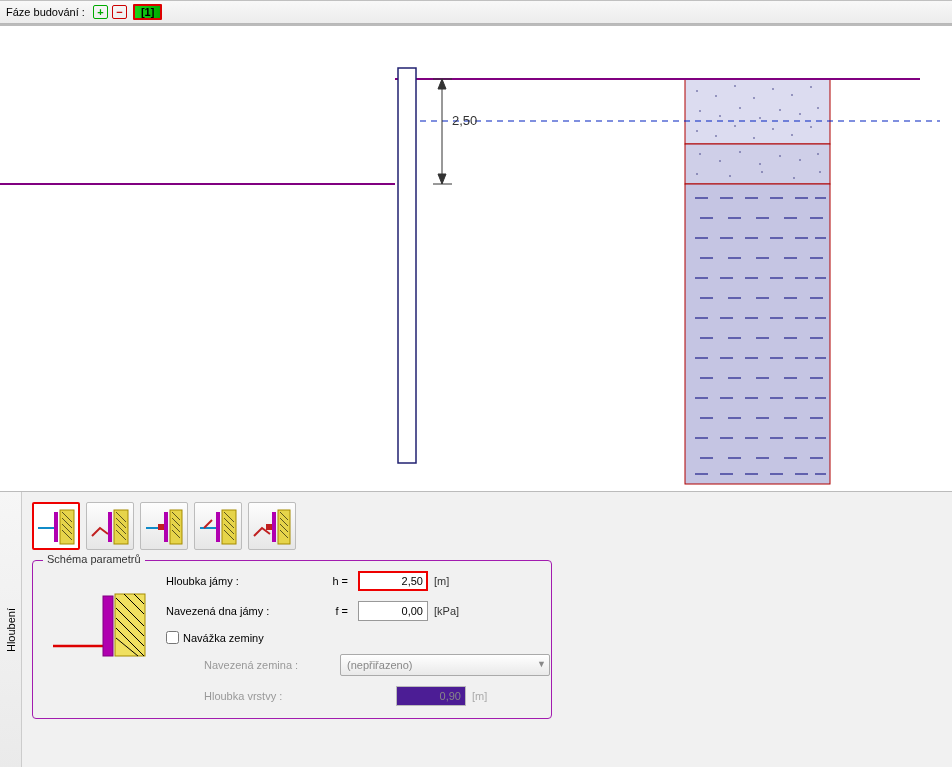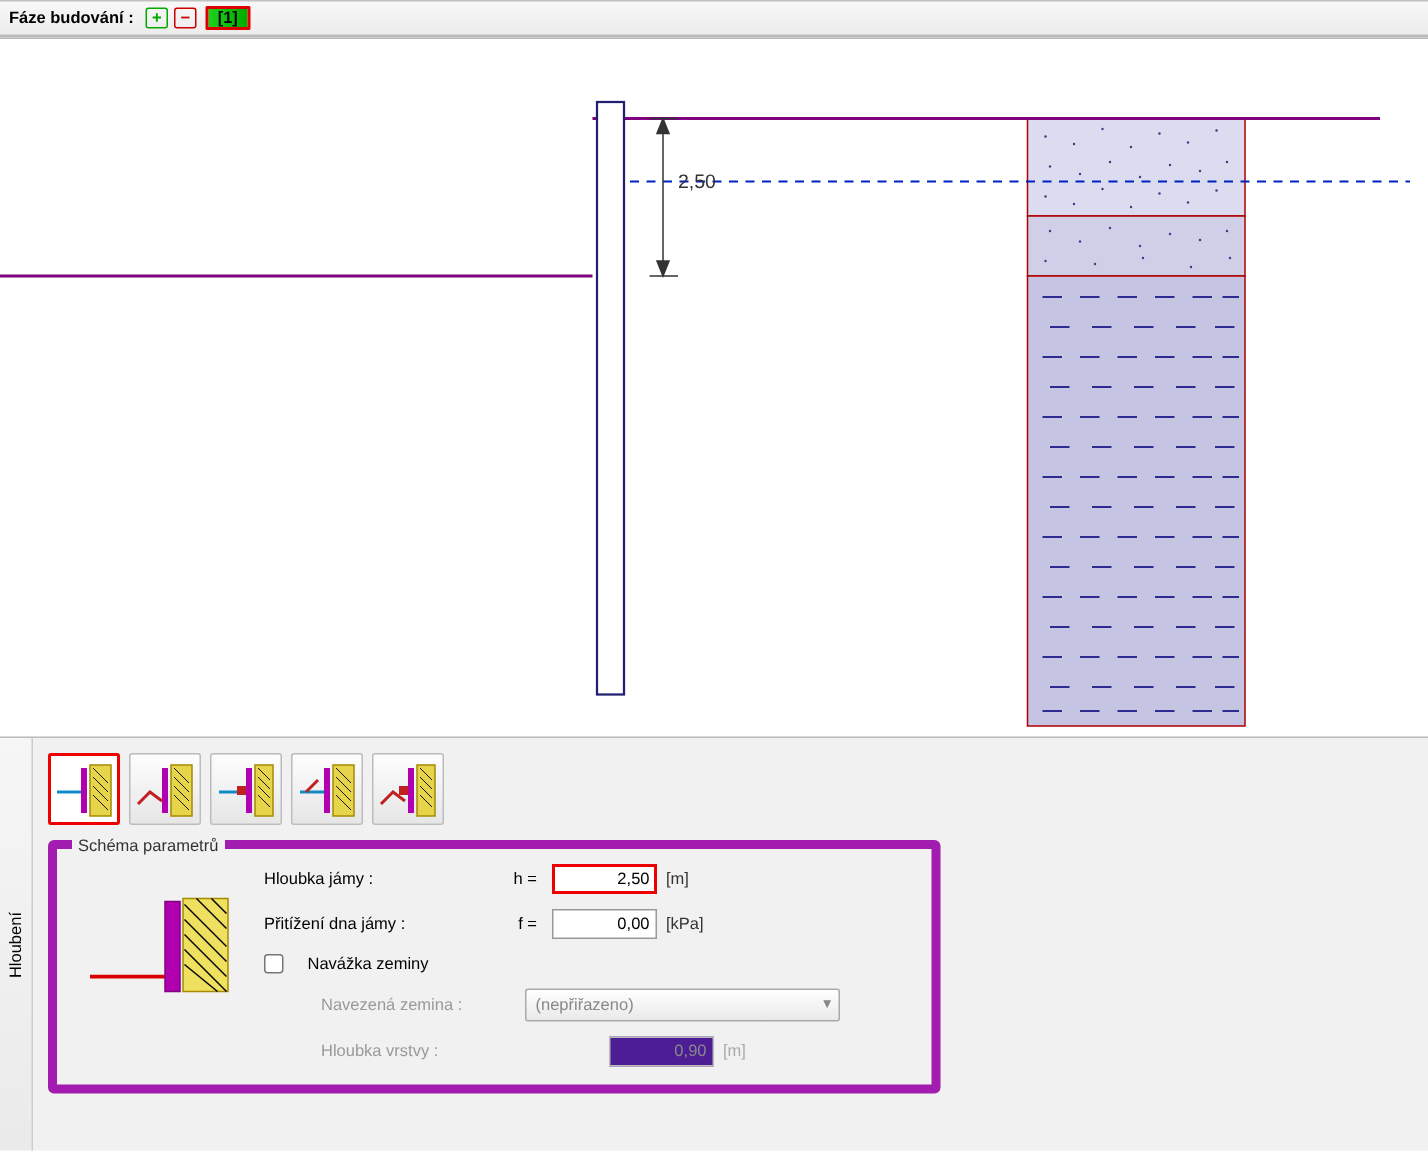--- a/index.html
+++ b/index.html
@@ -1,55 +1,55 @@
 <!DOCTYPE html>
 <html><head>
 <meta charset="utf-8">
 <style>
   * { box-sizing: border-box; margin: 0; padding: 0; }
   body { font-family: Tahoma, Arial, sans-serif; font-size: 11px; background: #fff; width: 952px; height: 767px; overflow: hidden; position: relative; }
 
   
   .toolbar { height: 24px; background: linear-gradient(#f8f8f8,#ececec); border-top:1px solid #c0c0c0; border-bottom: 1px solid #b8b8b8; display: flex; align-items: center; padding: 0 6px; gap: 4px; }
-  .toolbar-label { font-weight: bold; margin-right: 4px; }
+  .toolbar-label { font-weight: normal; margin-right: 4px; }
   .tb-btn { width: 15px; height: 14px; display: flex; align-items: center; justify-content: center; border-radius: 2px; cursor: pointer; font-weight: bold; font-size: 11px; line-height: 1; }
   .plus-btn { color: #0a0; border: 1px solid #0a0; }
   .minus-btn { color: #c00; border: 1px solid #c00; }
   .stage-pill { border: 2px solid #d00; background: linear-gradient(90deg,#1bd41b,#0a0); color: #000; font-weight: bold; padding: 0 6px; height: 16px; display: flex; align-items: center; border-radius: 1px; cursor: pointer; margin-left:2px; }
   .dbl-line { height:2px; border-top:1px solid #bbb; border-bottom:1px solid #bbb; }
 
   
   .canvas { position: relative; width: 100%; height: 465px; background: #fff; }
 
   
   .bottom { position: relative; display: flex; background: #f1f1f1; border-top: 1px solid #bbb; height: 278px; }
   .side-tab { width: 22px; background: linear-gradient(#f6f6f6,#eaeaea); border-right: 1px solid #ccc; display: flex; align-items: center; justify-content: center; }
   .side-tab span { writing-mode: vertical-rl; transform: rotate(180deg); font-size: 11px; text-align: center; color: #000; padding: 6px 0; }
   .panel-body { flex: 1; padding: 10px; }
 
   .thumbs { display: flex; gap: 6px; margin-bottom: 10px; }
   .thumb { width: 48px; height: 48px; background: linear-gradient(#fdfdfd,#e6e6e6); border: 1px solid #bcbcbc; border-radius: 2px; cursor: pointer; display:flex; align-items:center; justify-content:center; }
   .thumb.selected { border: 2px solid #e00; background:#fff;}
 
-  .group { border: 6px solid #a21caf; border-radius: 4px; padding: 10px 1px 12px 12px; position: relative; background:#f1f1f1; width:595px; }
+  .group { border: 1px solid #a21caf; border-radius: 4px; padding: 10px 1px 12px 12px; position: relative; background:#f1f1f1; width:520px; }
   .group-title { position: absolute; top: -8px; left: 10px; background: #f1f1f1; padding: 0 4px; color: #333; }
   .group-inner { display: flex; gap: 16px; }
   .schema-box { width: 110px; height: 110px; display:flex; align-items:center; justify-content:center; }
 
   .fields { flex: 1; display: flex; flex-direction: column; gap: 10px; }
   .field-row { display: flex; align-items: center; gap: 6px; }
   .field-label { width: 130px; }
   .field-sym { width: 50px; text-align: right; padding-right: 4px; }
   .field-input { width: 70px; text-align: right; padding: 2px 4px; border: 1px solid #999; font-family: inherit; font-size: 11px; height:20px; background:#fff; }
   .field-input.red-border { border: 2px solid #e00; padding:1px 3px; }
   .field-input.disabled { background: #4c1d95; color: #888; border-color:#bbb; }
   .field-unit { width: 36px; color: #333; }
   .field-unit.disabled { color: #aaa; }
 
-  .chk { display: flex; gap: 16px; }
+  .chk { display: flex; gap: 4px; }
   .chk input { width: 13px; height: 13px; }
 
   .select-wrap { width: 210px; position: relative; border-radius: 11px; }
   .select { width: 100%; height: 22px; border: 1px solid #aaa; background: linear-gradient(#fff,#e9e9e9); color: #888; padding: 0 22px 0 6px; display:flex; align-items:center; border-radius:2px; }
   .select-arrow { position: absolute; right: 4px; top: 5px; font-size: 9px; color: #888; }
 
   .label-disabled { color:#999;margin-left:38px; }
 </style>
 </head>
 <body>
@@ -315,21 +315,21 @@
           </svg>
         </div>
         <div class="fields">
           <div class="field-row">
             <span class="field-label">Hloubka jámy :</span>
             <span class="field-sym">h =</span>
             <input class="field-input red-border" value="2,50" style="">
             <span class="field-unit">[m]</span>
           </div>
           <div class="field-row">
-            <span class="field-label">Přitížení dna jámy :</span>
+            <span class="field-label">Navezená dna jámy :</span>
             <span class="field-sym">f =</span>
             <input class="field-input" value="0,00" style="">
             <span class="field-unit">[kPa]</span>
           </div>
           <div class="field-row chk">
             <input type="checkbox" style="">
             <span>Navážka zeminy</span>
           </div>
           <div class="field-row">
             <span class="field-label label-disabled">Navezená zemina :</span>

